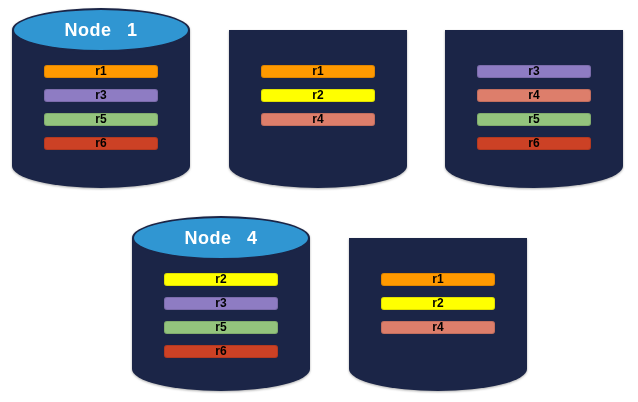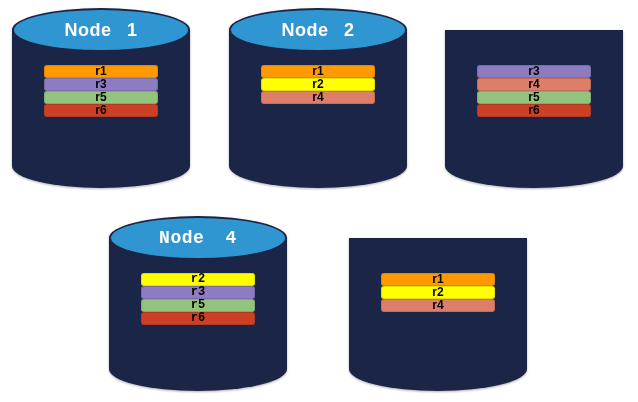--- a/index.html
+++ b/index.html
@@ -17,21 +17,21 @@
   }
   .cylinder {
     position: absolute;
     width: 178px;
     height: 180px;
     filter: drop-shadow(0 1px 1px rgba(110,110,110,0.55));
   }
   .pos-0 { left: 12px;  top: 8px;   }
   .pos-1 { left: 229px; top: 8px;   }
   .pos-2 { left: 445px; top: 8px;   }
-  .pos-3 { left: 109px; top: 216px; height: 175px; font-family: Liberation Mono, monospace; }
+  .pos-3 { left: 132px; top: 216px; height: 175px; }
   .pos-4 { left: 349px; top: 216px; height: 175px; }
   .cyl-body {
     position: absolute;
     left: 0; right: 0;
     top: 22px; bottom: 0;
     background: var(--body-color, #1B2547);
     border-radius: 0 0 89px 89px / 0 0 22px 22px;
   }
   .cyl-top {
     position: absolute;
@@ -53,21 +53,21 @@
     letter-spacing: 0.5px;
     word-spacing: 10px;
     white-space: nowrap;
   }
   .bars {
     position: absolute;
     left: 32px; right: 32px;
     top: 57px;
     display: flex;
     flex-direction: column;
-    gap: 0;
+    gap: 11px;
     z-index: 3;
   }
   .bar {
     height: 13px;
     border-radius: 3px;
     display: flex;
     align-items: center;
     justify-content: center;
     color: var(--bar-text-color, #000000);
     font-size: 12px;
@@ -89,23 +89,20 @@
     <div class="bars">
         <div class="bar" style="background: rgb(255, 153, 0);">r1</div>
         <div class="bar" style="background: rgb(142, 124, 195);">r3</div>
         <div class="bar" style="background: rgb(147, 196, 125);">r5</div>
         <div class="bar" style="background: rgb(204, 65, 37);">r6</div>
       </div>
   </div>
 
   <div class="cylinder pos-1">
     <div class="cyl-body"></div>
-    <div class="cyl-top">
-      <span class="node-title">Node 2</span>
-    </div>
     <div class="bars">
         <div class="bar" style="background: rgb(255, 153, 0);">r1</div>
         <div class="bar" style="background: rgb(255, 255, 0);">r2</div>
         <div class="bar" style="background: rgb(221, 126, 107);">r4</div>
       </div>
   </div>
 
   <div class="cylinder pos-2">
     <div class="cyl-body"></div>
     <div class="bars">

